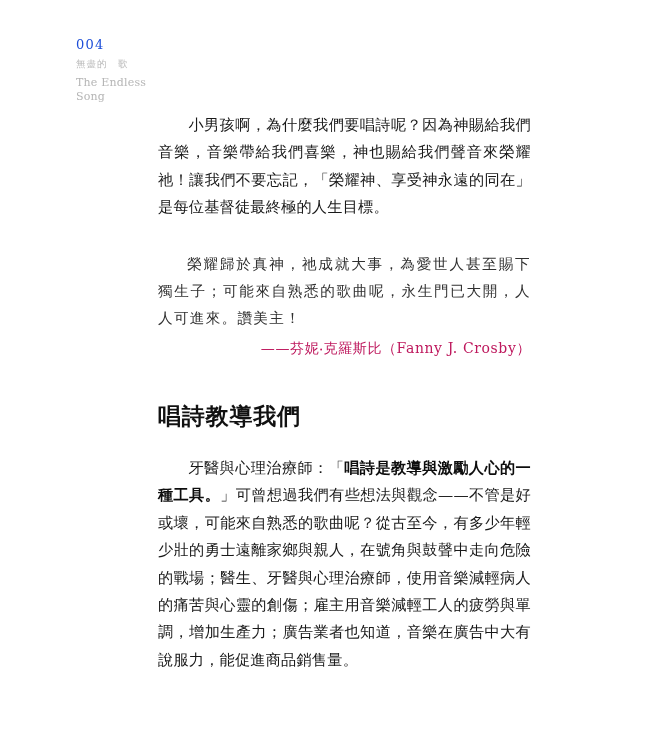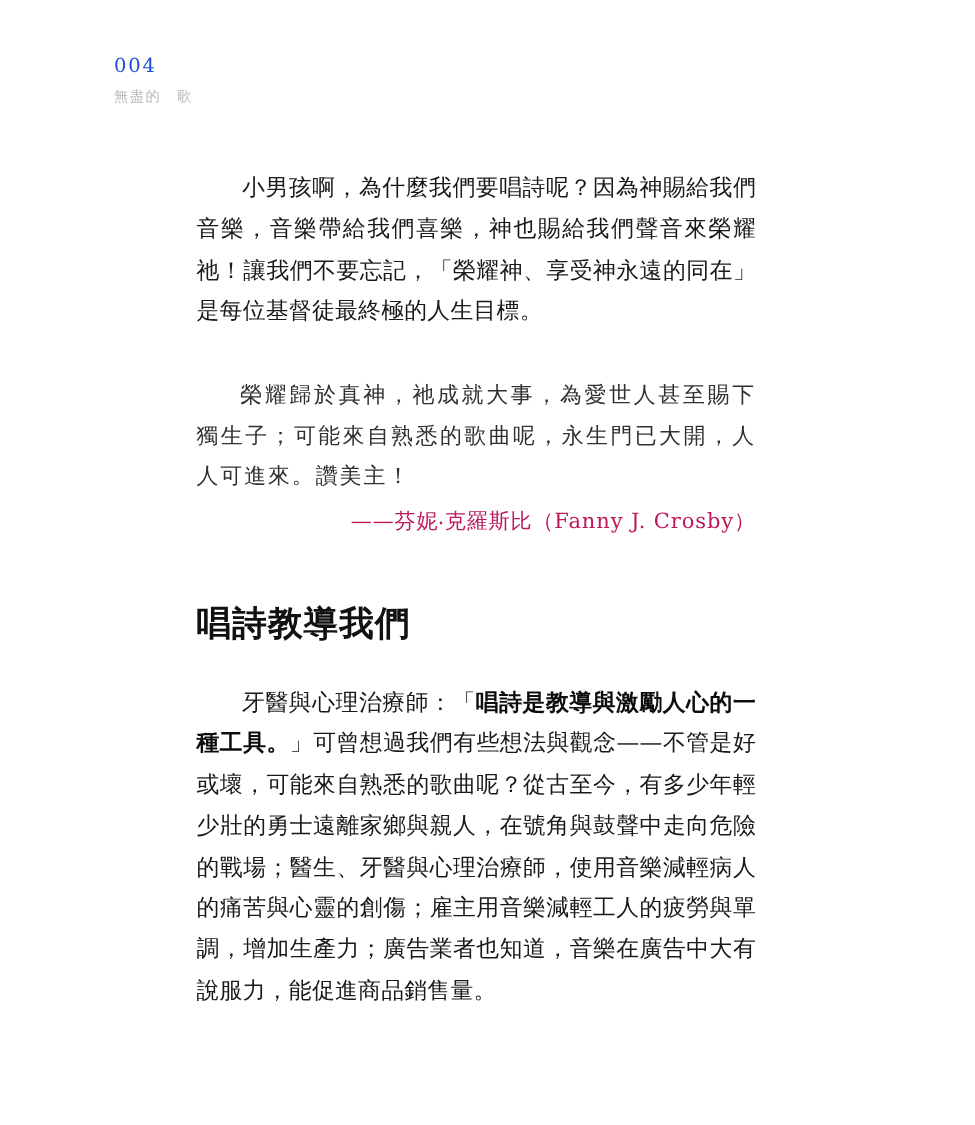--- a/index.html
+++ b/index.html
@@ -35,41 +35,41 @@
 
   .folio {
     font-family: "DejaVu Serif", "Liberation Serif", serif;
     font-size: 13px;
     letter-spacing: 1.2px;
     color: #1d4ed8;
     margin-bottom: 9px;
   }
 
   .head-zh {
-    font-family: Liberation Sans, sans-serif;
+    font-family: Liberation Serif, serif;
     font-size: 9.5px;
     letter-spacing: 1px;
     color: #b8b8b8;
     margin-bottom: 6px;
     white-space: pre;
   }
 
   .head-en {
     font-family: "DejaVu Serif", "Liberation Serif", serif;
     font-size: 11px;
     color: #b5b5b5;
     line-height: 1.30;
     letter-spacing: 0.2px;
     max-width: 86px;
   }
 
   
   .text-column {
     position: absolute;
-    left: 131px;
+    left: 158px;
     top: 112px;
     width: 373px;
   }
 
   p.body-para {
     font-family: "DejaVu Serif", "Liberation Serif", serif;
     font-size: 15.2px;
     line-height: 27.4px;
     text-align: justify;
     text-justify: inter-character;
@@ -129,20 +129,24 @@
   }
 </style>
 </head>
 <body>
 
 <div class="page">
 
   <div class="running-head">
     <div class="folio">004</div>
     <div class="head-zh">無盡的　歌</div>
+    <div class="head-en">
+      <span>The Endless</span><br>
+      <span>Song</span>
+    </div>
   </div>
 
   <div class="text-column">
 
     <p class="body-para">小男孩啊，為什麼我們要唱詩呢？因為神賜給我們音樂，音樂帶給我們喜樂，神也賜給我們聲音來榮耀祂！讓我們不要忘記，「榮耀神、享受神永遠的同在」是每位基督徒最終極的人生目標。</p>
 
     <div class="quote-block">
       <p class="quote-para">榮耀歸於真神，祂成就大事，為愛世人甚至賜下獨生子；可能來自熟悉的歌曲呢，永生門已大開，人人可進來。讚美主！</p>
       <p class="attribution">——芬妮‧克羅斯比（Fanny J. Crosby）</p>
     </div>

